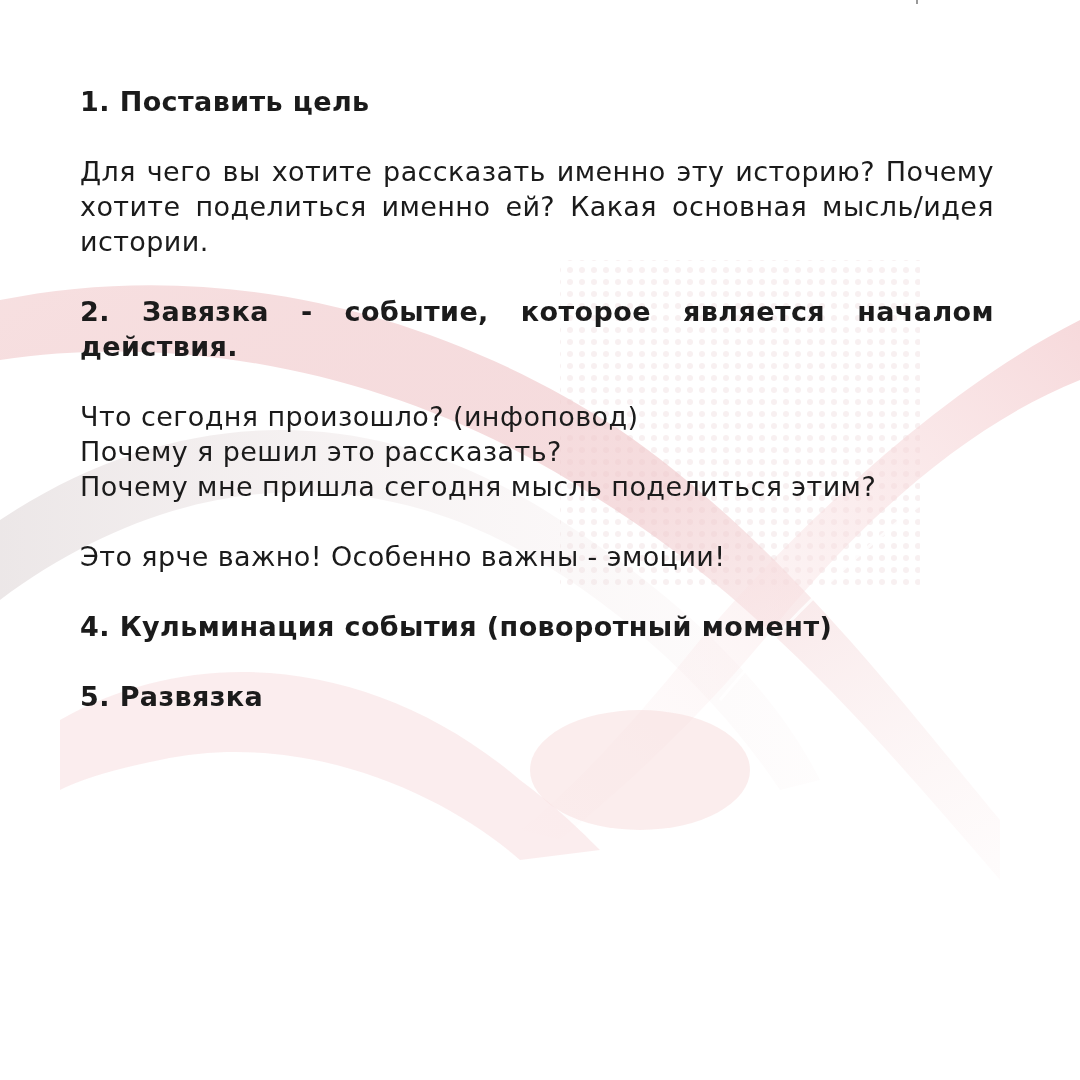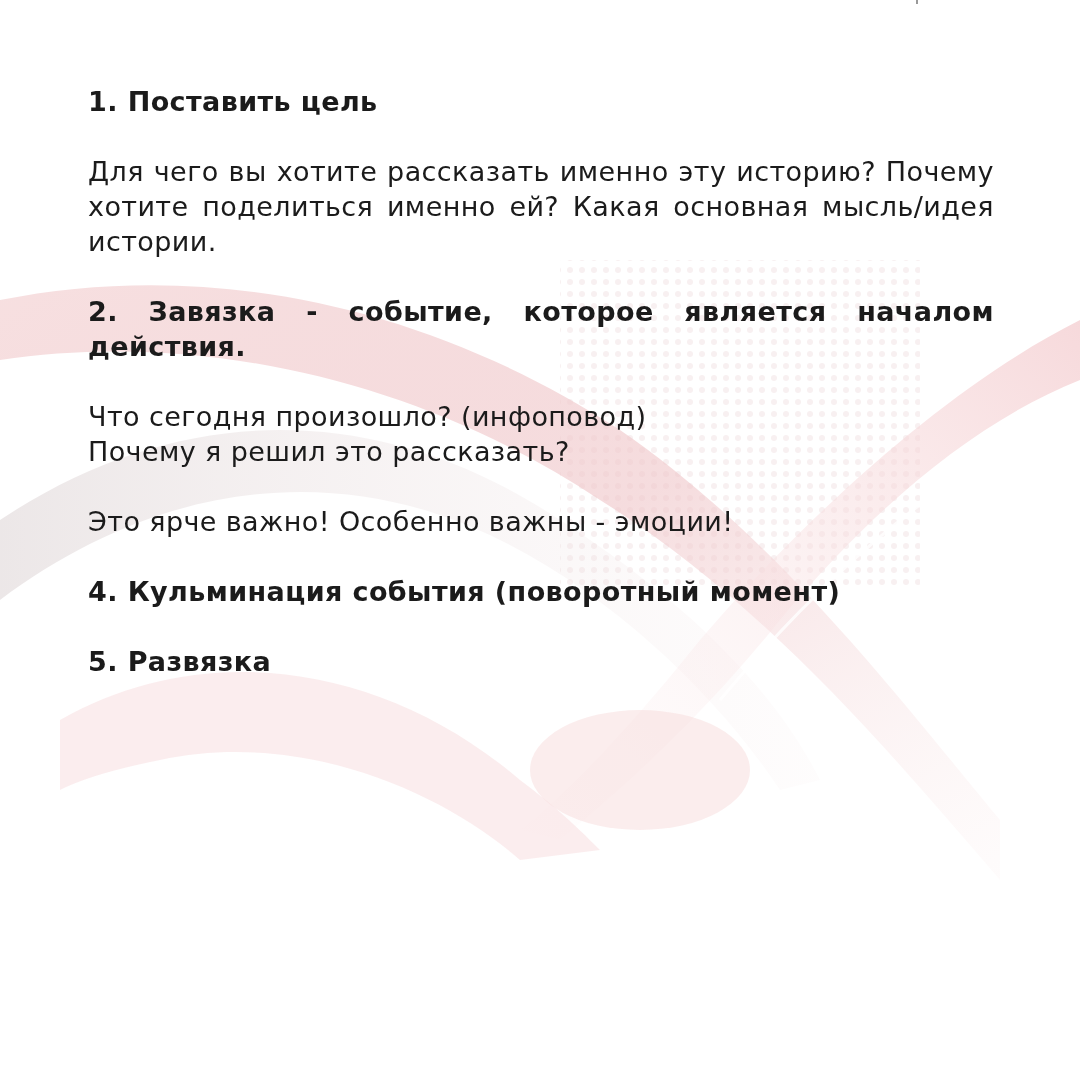--- a/index.html
+++ b/index.html
@@ -24,21 +24,21 @@
       position: absolute;
       left: 80px;
       top: 84px;
       width: 914px;
       z-index: 1;
       font-size: 27px;
       line-height: 35px;
       letter-spacing: 0.4px;
     }
     .block {
-      margin: 0 0 35px 8px;
+      margin: 0 0 35px 0;
     }
     .just {
       text-align: justify;
       text-align-last: left;
     }
     .h {
       font-weight: bold;
     }
     .normal {
       font-weight: bold;
@@ -104,20 +104,21 @@
 
   <div class="block just">Для чего вы хотите рассказать именно эту историю? Почему хотите поделиться именно ей? Какая основная мысль/идея истории.</div>
 
   <div class="block just">
     <span class="h">2.  Завязка  -</span><span class="normal"> событие, которое является началом действия.</span>
   </div>
 
   <div class="block">
     <span class="line">Что сегодня произошло? (инфоповод)</span>
     <span class="line">Почему я решил это рассказать?</span>
+    <span class="line">Почему мне пришла сегодня мысль поделиться этим?</span>
   </div>
 
 
   <div class="block">Это ярче важно! Особенно важны - эмоции!</div>
 
 
   <div class="block">
     <span class="h">4. Кульминация события</span><span class="normal"> (поворотный момент)</span>
   </div>
 

